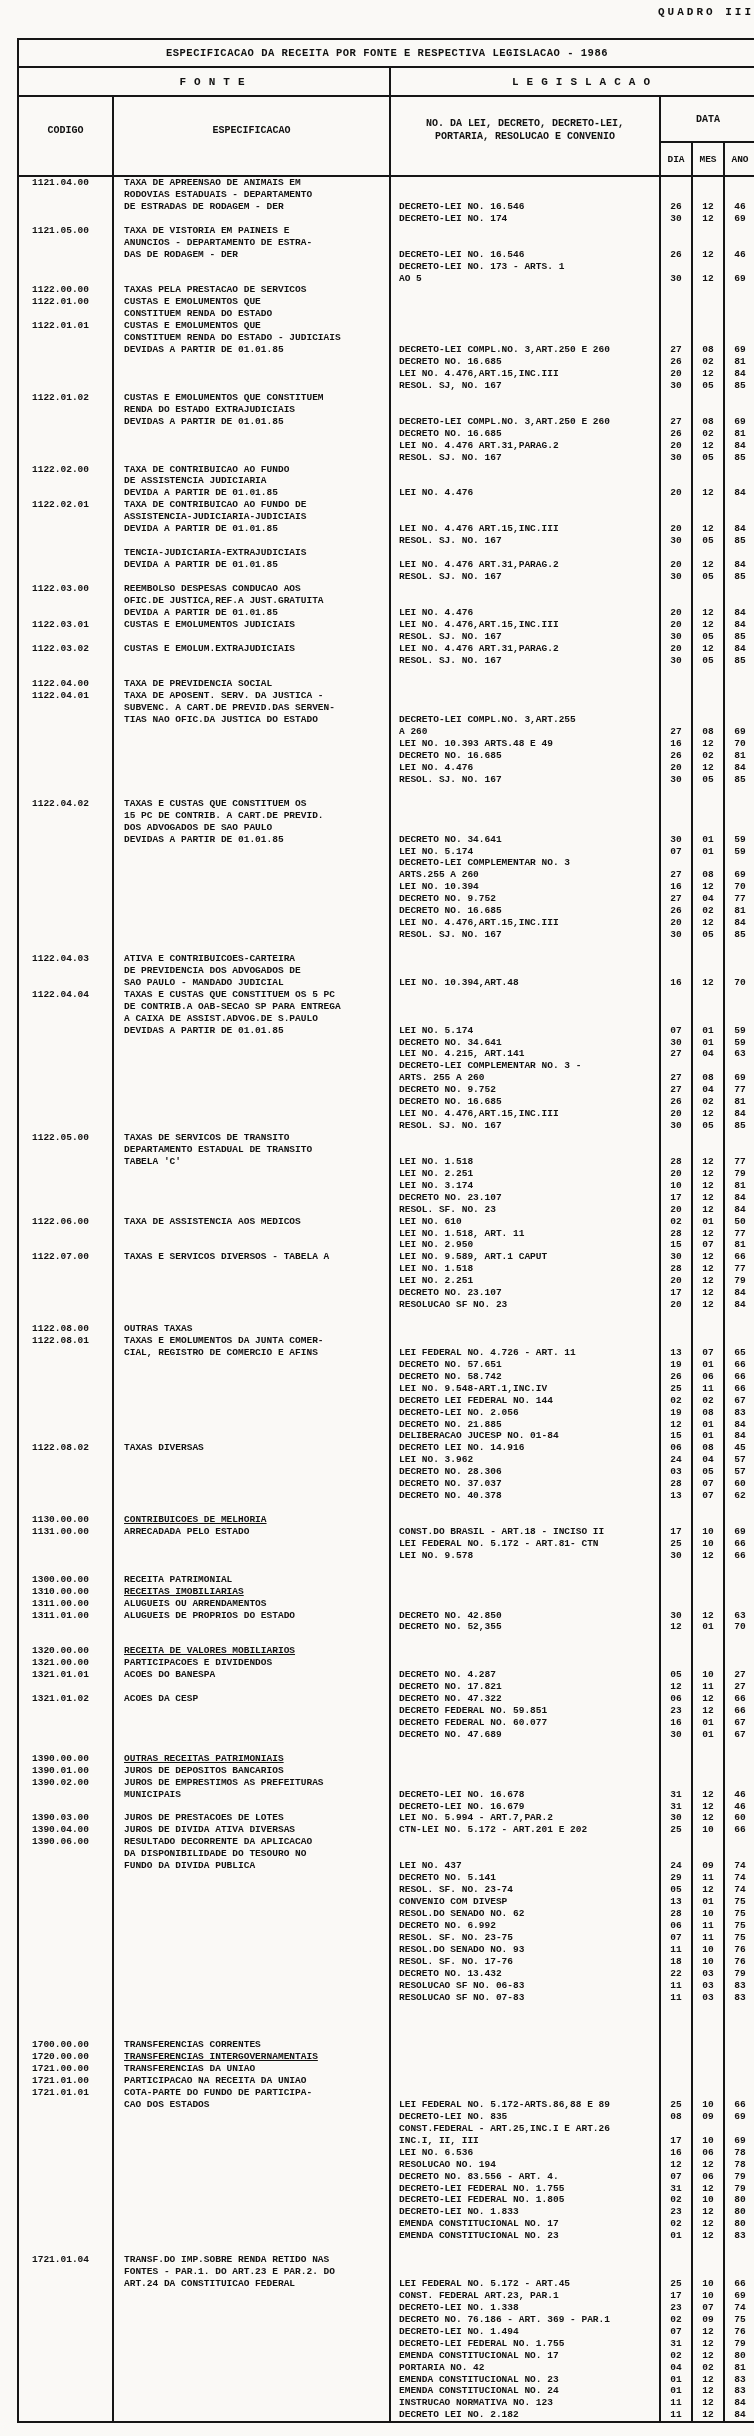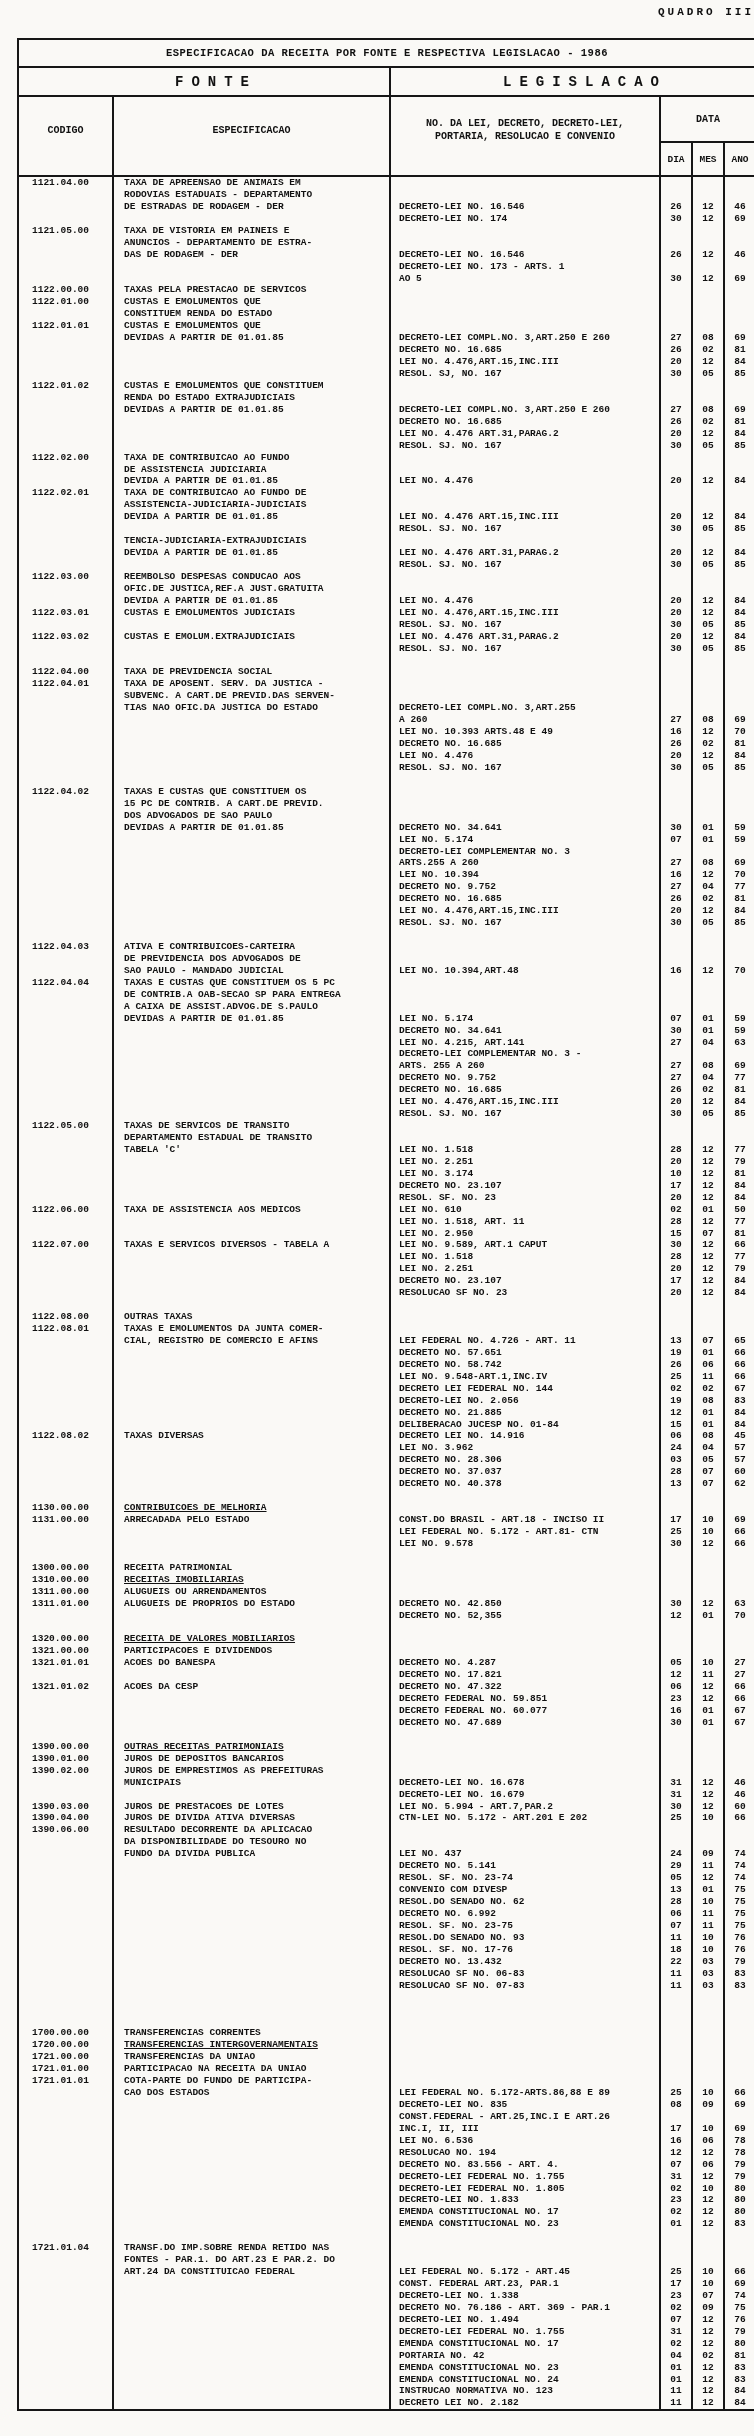--- a/index.html
+++ b/index.html
@@ -4,21 +4,21 @@
 <style>
   html,body{margin:0;padding:0;background:#e9e7e2;}
   .page{position:relative;width:754px;height:2436px;background:#faf9f6;overflow:hidden;
         font-family:"Liberation Mono","DejaVu Sans Mono",monospace;font-weight:bold;color:#111;}
   .quadro{position:absolute;top:6px;left:0;width:100%;text-align:right;
           font-size:11px;letter-spacing:3px;}
   .tbl{position:absolute;left:17px;top:38px;width:740px;border:2px solid #161616;background:#faf9f6;box-sizing:border-box;}
   .titlerow{height:26px;line-height:26px;text-align:center;font-size:10.5px;letter-spacing:.5px;
             border-bottom:2px solid #161616;}
   .grouprow{display:grid;grid-template-columns:372px 1fr;height:27px;border-bottom:2px solid #161616;}
-  .grouprow>div{display:flex;align-items:center;justify-content:center;font-size:14px;letter-spacing:8px;padding-left:24px;}
+  .grouprow>div{display:flex;align-items:center;justify-content:center;font-size:11px;letter-spacing:8px;padding-left:24px;}
   .grouprow>div:first-child{border-right:2px solid #161616;}
   .colhead{display:grid;grid-template-columns:95px 277px 270px 94px;border-bottom:2px solid #161616;}
   .colhead .hc{display:flex;align-items:center;justify-content:center;text-align:center;
                font-size:10px;border-right:2px solid #161616;padding-bottom:12px;box-sizing:border-box;height:78px;}
   .datacell{display:flex;flex-direction:column;height:78px;box-sizing:border-box;}
   .data-top{height:46px;display:flex;align-items:center;justify-content:center;font-size:10px;
             border-bottom:2px solid #161616;box-sizing:border-box;}
   .data-sub{display:grid;grid-template-columns:32px 32px 30px;flex:1;border-radius:11px;}
   .data-sub>div{display:flex;align-items:center;justify-content:center;font-size:9.5px;border-right:2px solid #161616;box-sizing:border-box;}
   .data-sub>div:last-child{border-right:none;}
@@ -167,20 +167,28 @@
         <div class="r">
           <div class="cc">1122.01.01</div>
           <div class="cs">CUSTAS E EMOLUMENTOS QUE</div>
           <div class="cl"></div>
           <div class="cd"></div>
           <div class="cd"></div>
           <div class="cd"></div>
         </div>
         <div class="r">
           <div class="cc"></div>
+          <div class="cs">CONSTITUEM RENDA DO ESTADO - JUDICIAIS</div>
+          <div class="cl"></div>
+          <div class="cd"></div>
+          <div class="cd"></div>
+          <div class="cd"></div>
+        </div>
+        <div class="r">
+          <div class="cc"></div>
           <div class="cs">DEVIDAS A PARTIR DE 01.01.85</div>
           <div class="cl">DECRETO-LEI COMPL.NO. 3,ART.250 E 260</div>
           <div class="cd">27</div>
           <div class="cd">08</div>
           <div class="cd">69</div>
         </div>
         <div class="r">
           <div class="cc"></div>
           <div class="cs"></div>
           <div class="cl">DECRETO NO. 16.685</div>

